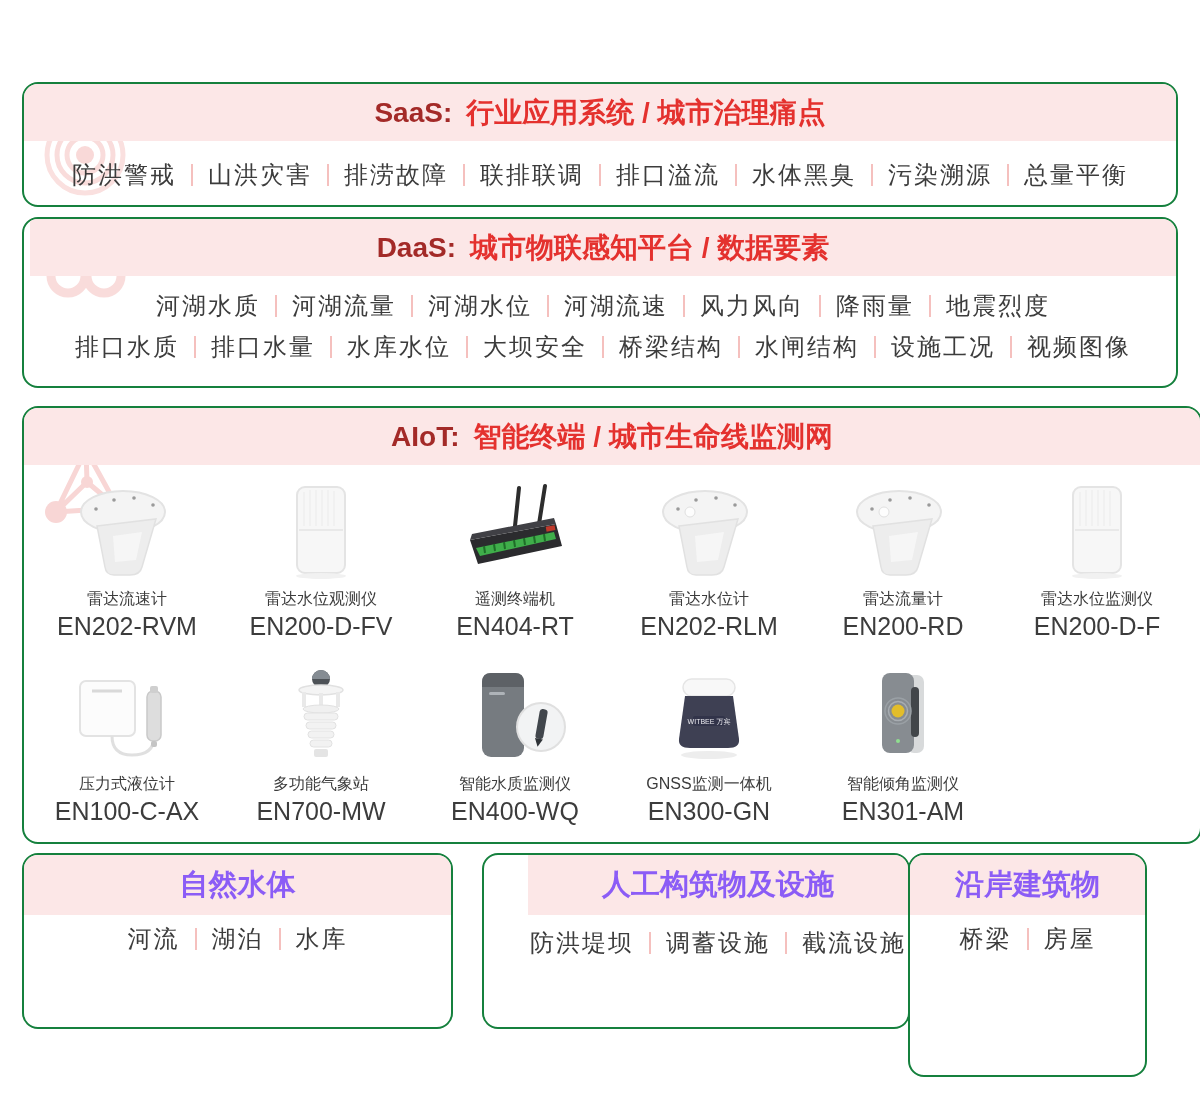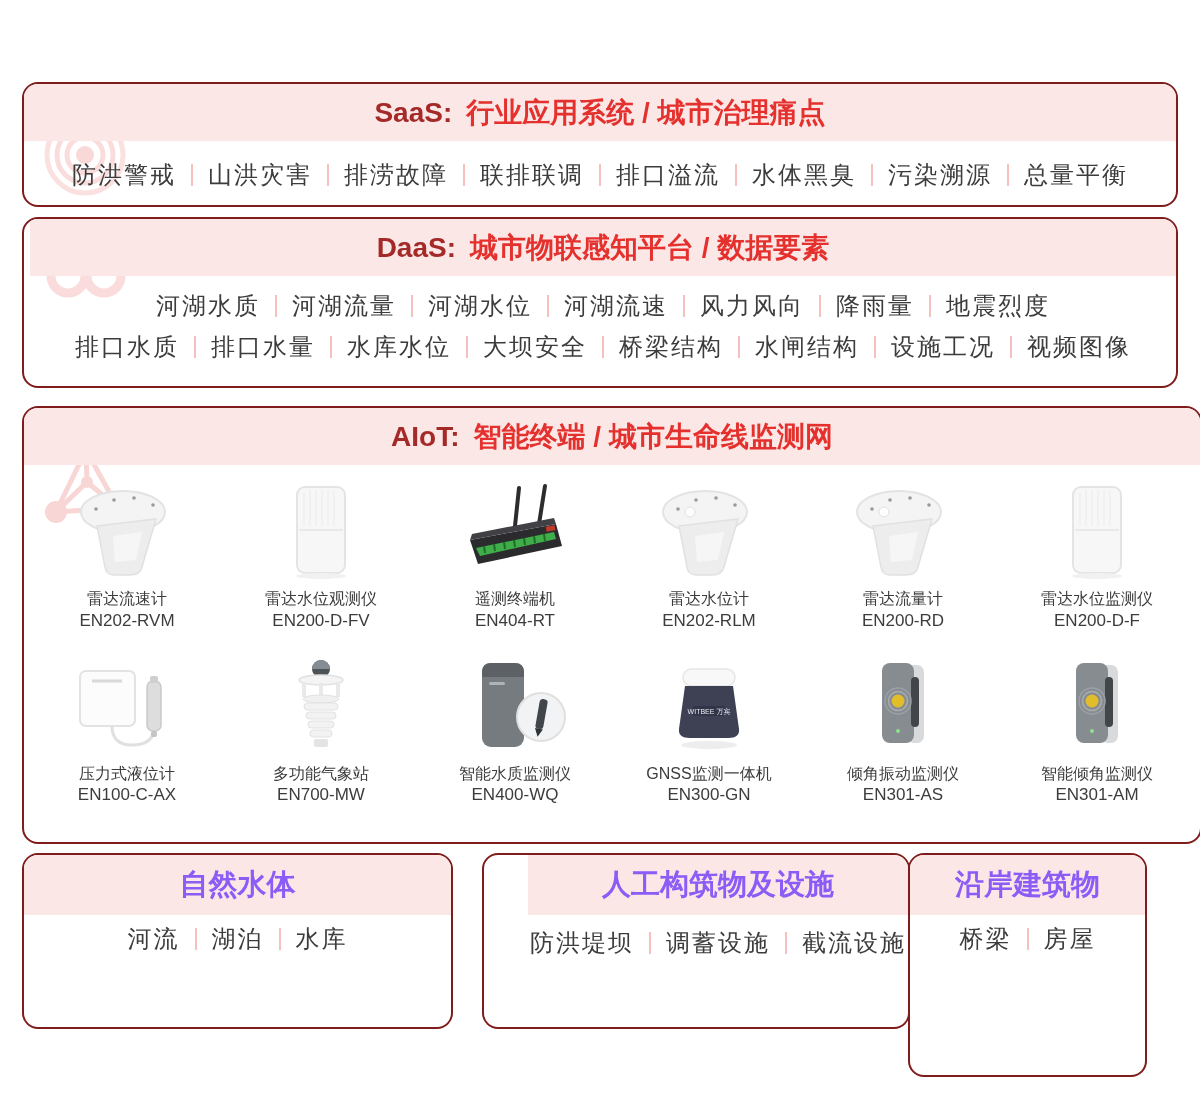--- a/index.html
+++ b/index.html
@@ -1,18 +1,18 @@
 <!DOCTYPE html>
 <html><head>
 <meta charset="utf-8">
 <style>
   html,body{margin:0;padding:0;background:#ffffff;}
   .page{position:relative;width:1200px;height:1109px;background:#ffffff;overflow:hidden;
         font-family:"Liberation Sans","DejaVu Sans",sans-serif;}
-  .box{position:absolute;background:#ffffff;border:2px solid #7f1d1d;border-radius:16px;
+  .box{position:absolute;background:#ffffff;border:2px solid #15803d;border-radius:16px;
        overflow:hidden;box-sizing:border-box;}
   .band{height:57px;background:#fce7e7;display:flex;align-items:center;justify-content:center;
         font-size:28px;font-weight:700;position:relative;z-index:2;}
   .band .pfx{color:#a32a28;margin-right:14px;}
   .band .ttl{color:#e4312e;}
   .row{display:flex;align-items:center;justify-content:center;font-size:24px;color:#3c3c3c;
        letter-spacing:2px;position:relative;z-index:2;}
   .sep{display:inline-block;width:2px;height:22px;background:#f5c0be;margin:0 15px;flex:none;}
   .wm{position:absolute;left:16px;top:22px;z-index:1;}
   
@@ -20,21 +20,21 @@
   .saas .row{margin-top:18px;}
   .daas{left:22px;top:217px;width:1156px;height:171px;padding-left:6px;}
   .daas .row1{margin-top:14px;}
   .daas .row2{margin-top:9px;}
   .aiot{left:22px;top:406px;width:1180px;height:438px;}
   .products{position:absolute;left:6px;right:6px;top:74px;display:grid;
             grid-template-columns:repeat(6,1fr);row-gap:24px;z-index:2;}
   .product{display:flex;flex-direction:column;align-items:center;}
   .p-img{height:98px;display:flex;align-items:flex-end;justify-content:center;}
   .p-name{margin-top:8px;font-size:16px;color:#3c3c3c;line-height:1.35;white-space:nowrap;}
-  .p-model{font-size:17px;color:#3c3c3c;line-height:1.35;white-space:nowrap;}
+  .p-model{font-size:25px;color:#3c3c3c;line-height:1.35;white-space:nowrap;}
   
   .bbox .band{height:60px;font-size:29px;}
   .btitle{color:#8b5cf6;}
   .bbox .row{font-size:24px;}
   .b1{left:22px;top:853px;width:431px;height:176px;}
   .b2{left:482px;top:853px;width:428px;height:176px;padding-left:44px;}
   .b3{left:908px;top:853px;width:239px;height:224px;}
   .b1 .row,.b3 .row{margin-top:8px;}
   .b2 .rowA{margin-top:16px;}
   .b2 .rowB{margin-top:12px;}
@@ -307,48 +307,33 @@
             <path d="M35 29 L83 29 L89 72 Q90 81 78 81 L40 81 Q28 81 29 72 Z" fill="#3e4053"></path>
             <rect x="43" y="49" width="32" height="10" rx="2" fill="#32344a"></rect>
             <text x="59" y="57" font-size="7" fill="#e9e9ee" text-anchor="middle">WITBEE 万宾</text>
             <ellipse cx="59" cy="88" rx="28" ry="4" fill="#ededed"></ellipse>
           </svg>
         </div>
         <div class="p-name">GNSS监测一体机</div>
         <div class="p-model">EN300-GN</div>
       </div>
 
+
       <div class="product">
         <div class="p-img">
           <svg width="118" height="98" viewBox="0 0 118 98">
             <rect x="63" y="8" width="17" height="78" rx="7" fill="#d8dadb"></rect>
             <rect x="38" y="6" width="32" height="80" rx="8" fill="#878c91"></rect>
             <rect x="67" y="20" width="8" height="50" rx="4" fill="#42464a"></rect>
             <circle cx="54" cy="44" r="13" fill="none" stroke="#9aa0a5" stroke-width="1.5"></circle>
             <circle cx="54" cy="44" r="9.5" fill="none" stroke="#a8adb2" stroke-width="1.5"></circle>
             <circle cx="54" cy="44" r="6.5" fill="#e2bd2b"></circle>
             <circle cx="54" cy="74" r="2" fill="#8fe08f"></circle>
           </svg>
         </div>
-        <div class="p-name">倾角振动监测仪</div>
-        <div class="p-model">EN301-AS</div>
-      </div>
-
-      <div class="product">
-        <div class="p-img">
-          <svg width="118" height="98" viewBox="0 0 118 98">
-            <rect x="63" y="8" width="17" height="78" rx="7" fill="#d8dadb"></rect>
-            <rect x="38" y="6" width="32" height="80" rx="8" fill="#878c91"></rect>
-            <rect x="67" y="20" width="8" height="50" rx="4" fill="#42464a"></rect>
-            <circle cx="54" cy="44" r="13" fill="none" stroke="#9aa0a5" stroke-width="1.5"></circle>
-            <circle cx="54" cy="44" r="9.5" fill="none" stroke="#a8adb2" stroke-width="1.5"></circle>
-            <circle cx="54" cy="44" r="6.5" fill="#e2bd2b"></circle>
-            <circle cx="54" cy="74" r="2" fill="#8fe08f"></circle>
-          </svg>
-        </div>
         <div class="p-name">智能倾角监测仪</div>
         <div class="p-model">EN301-AM</div>
       </div>
 
     </div>
   </section>
 
   <section class="box bbox b1">
     <div class="band">
       <span class="btitle">自然水体</span>

